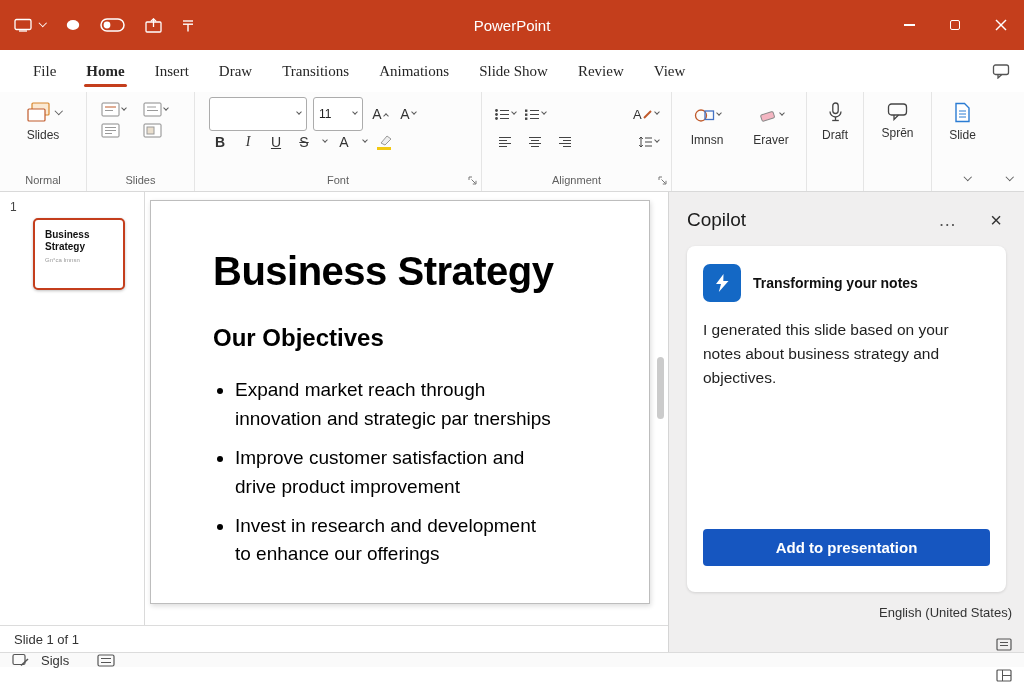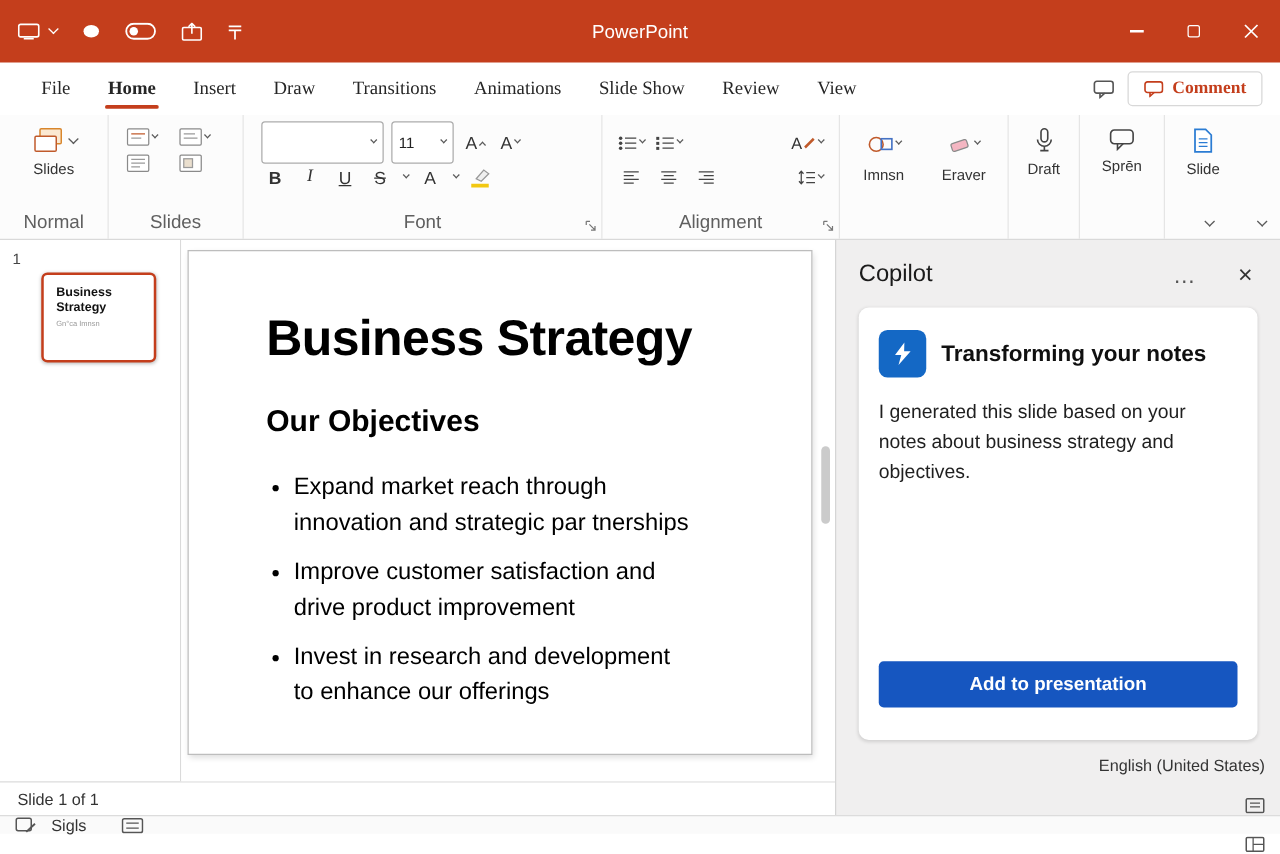--- a/index.html
+++ b/index.html
@@ -35,21 +35,21 @@
     height:3px; border-radius:2px; background:var(--accent,#C43E1C); }
   .menubar-right { margin-left:auto; display:flex; align-items:center; gap:10px; padding-right:14px; }
   .comment-btn { display:flex; align-items:center; gap:7px; border:1px solid #D8D8D8;
     border-radius:4px; padding:5px 12px; font-size:14px; font-weight:bold; color:var(--accent,#C43E1C); }
 
   
   .ribbon { height:100px; background:#FCFCFC; border-bottom:1px solid #D9D9D9;
     display:flex; position:relative; }
   .rgroup { display:flex; flex-direction:column; padding:8px 6px 0; position:relative; }
   .rgroup + .rgroup { border-left:1px solid #E5E5E5; }
-  .rgroup-label { margin-top:auto; text-align:center; font-size:15px; color:#5f5f5f; padding:3px 0 5px; }
+  .rgroup-label { margin-top:auto; text-align:center; font-size:11px; color:#5f5f5f; padding:3px 0 5px; }
   .launcher { position:absolute; right:4px; bottom:6px; }
 
   .g-normal { width:86px; align-items:center; }
   .bigbtn { display:flex; flex-direction:column; align-items:center; gap:3px; }
   .bigbtn .iconrow { display:flex; align-items:center; }
   .bigbtn-label { font-size:12px; color:#333; }
 
   .g-slides { width:108px; }
   .grid2 { display:grid; grid-template-columns:1fr 1fr; gap:6px 4px; padding:2px 8px; }
   .layout-btn { display:flex; align-items:center; }
@@ -110,21 +110,21 @@
     display:flex; flex-direction:column; padding:14px 18px 0; }
   .copilot-header { display:flex; align-items:center; height:28px; }
   .copilot-title { font-size:19px; color:#1b1b1b; }
   .copilot-menu { margin-left:auto; color:#555; font-size:18px; padding:0 4px; }
   .copilot-close { margin-left:26px; color:#333; font-size:20px; padding:0 4px; }
   .copilot-card { margin-top:12px; background:#fff; border-radius:8px; height:346px;
     box-shadow:0 1px 3px rgba(0,0,0,.13); padding:18px 16px 26px; display:flex; flex-direction:column; }
   .card-head { display:flex; align-items:center; gap:12px; }
   .copilot-icon { width:38px; height:38px; border-radius:7px; background:var(--copilot-blue,#1468C5);
     display:flex; align-items:center; justify-content:center; flex:none; }
-  .card-title { font-size:18px; font-weight:bold; color:#101010; }
+  .card-title { font-size:14px; font-weight:bold; color:#101010; }
   .card-body { font-size:15.5px; color:#1f1f1f; margin-top:16px; line-height:1.55; white-space:pre-line; }
   .primary-btn { margin-top:auto; height:37px; border-radius:4px; background:var(--button-blue,#1656C0);
     color:#fff; font-size:15px; font-weight:bold; width:100%; }
 
   
   .bottombar { height:15px; border-top:1px solid #DCDCDC; background:#FAFAFA;
     display:flex; align-items:center; font-size:13px; color:#333; padding:0 12px; }
   .bb-left { display:flex; align-items:center; gap:12px; }
   .bb-right { margin-left:auto; display:flex; align-items:flex-end; gap:18px;flex-direction:column; }
   .zoom { display:flex; align-items:center; gap:10px; }
@@ -199,27 +199,20 @@
         <div class="tab">Animations</div>
         <div class="tab">Slide Show</div>
         <div class="tab">Review</div>
         <div class="tab">View</div>
       </div>
     <div class="menubar-right">
       <svg width="18" height="16">
           <rect x="1.5" y="2" width="15" height="9.5" rx="2" fill="none" stroke="#555" stroke-width="1.3"></rect>
           <path d="M6 11.5 v3.5 l3.8-3.5" fill="none" stroke="#555" stroke-width="1.3"></path>
         </svg>
-      <button class="comment-btn">
-        <svg width="16" height="14">
-            <rect x="1" y="1.5" width="14" height="8.5" rx="2" fill="none" stroke="#C43E1C" stroke-width="1.3"></rect>
-            <path d="M5 10 v3 l3.3-3" fill="none" stroke="#C43E1C" stroke-width="1.3"></path>
-          </svg>
-        <span>Comment</span>
-      </button>
     </div>
   </nav>
 
   <div class="ribbon">
 
     <div class="rgroup g-normal">
       <button class="bigbtn">
         <span class="iconrow">
           <svg width="27" height="25">
               <rect x="7" y="3" width="17" height="12" rx="1" fill="#FBE9D2" stroke="#D8862C" stroke-width="1.2"></rect>

